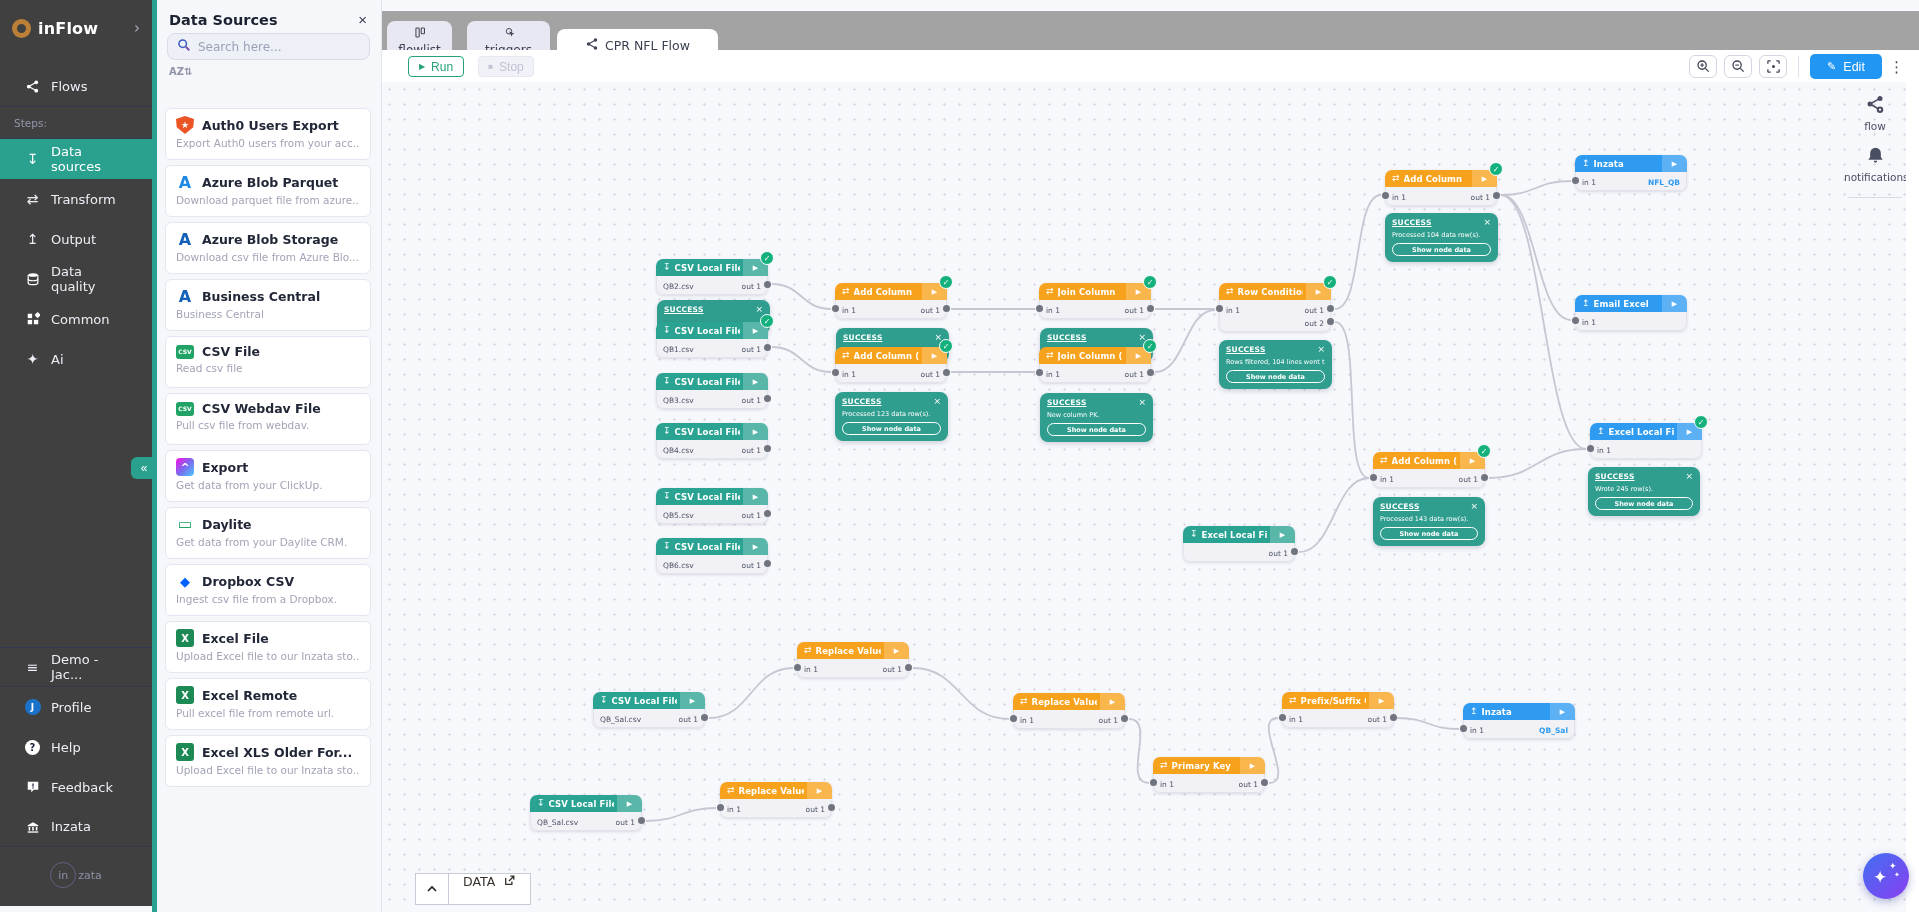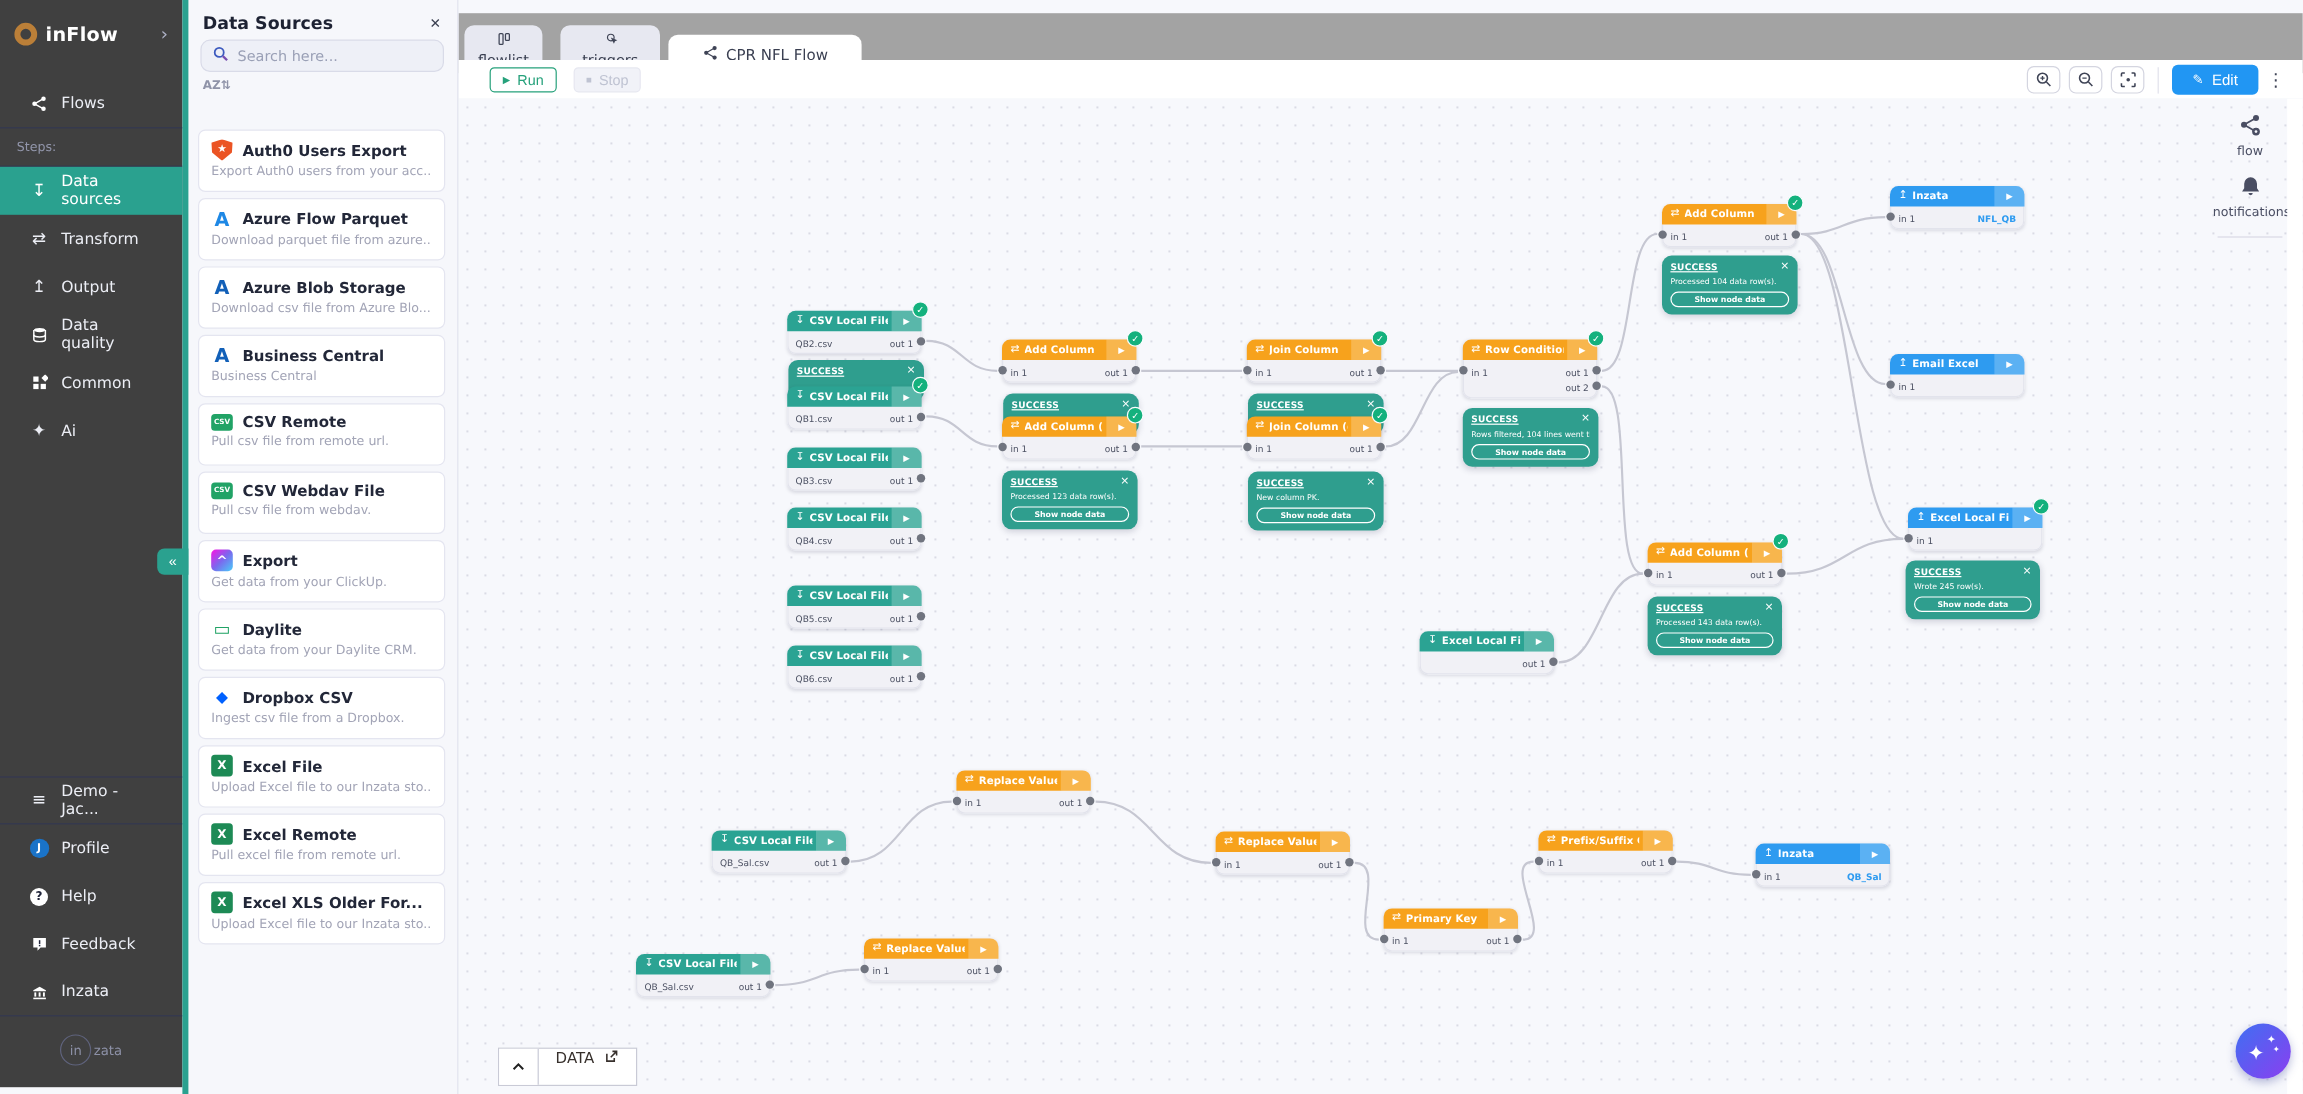--- a/index.html
+++ b/index.html
@@ -242,44 +242,44 @@
         <div class="src-card">
           <div class="src-row1">
             <span class="sicon icon-auth0">★</span>
             <span class="src-title">Auth0 Users Export</span>
           </div>
           <div class="src-desc">Export Auth0 users from your acc...</div>
         </div>
         <div class="src-card">
           <div class="src-row1">
             <span class="sicon icon-azure">A</span>
-            <span class="src-title">Azure Flow Parquet</span>
+            <span class="src-title">Azure Blob Parquet</span>
           </div>
           <div class="src-desc">Download parquet file from azure...</div>
         </div>
         <div class="src-card">
           <div class="src-row1">
             <span class="sicon icon-azure2">A</span>
             <span class="src-title">Azure Blob Storage</span>
           </div>
           <div class="src-desc">Download csv file from Azure Blo...</div>
         </div>
         <div class="src-card">
           <div class="src-row1">
             <span class="sicon icon-azure2">A</span>
             <span class="src-title">Business Central</span>
           </div>
           <div class="src-desc">Business Central</div>
         </div>
         <div class="src-card">
           <div class="src-row1">
             <span class="sicon icon-csv">CSV</span>
-            <span class="src-title">CSV Remote</span>
-          </div>
-          <div class="src-desc">Pull csv file from remote url.</div>
+            <span class="src-title">CSV File</span>
+          </div>
+          <div class="src-desc">Read csv file</div>
         </div>
         <div class="src-card">
           <div class="src-row1">
             <span class="sicon icon-csv">CSV</span>
             <span class="src-title">CSV Webdav File</span>
           </div>
           <div class="src-desc">Pull csv file from webdav.</div>
         </div>
         <div class="src-card">
           <div class="src-row1">

